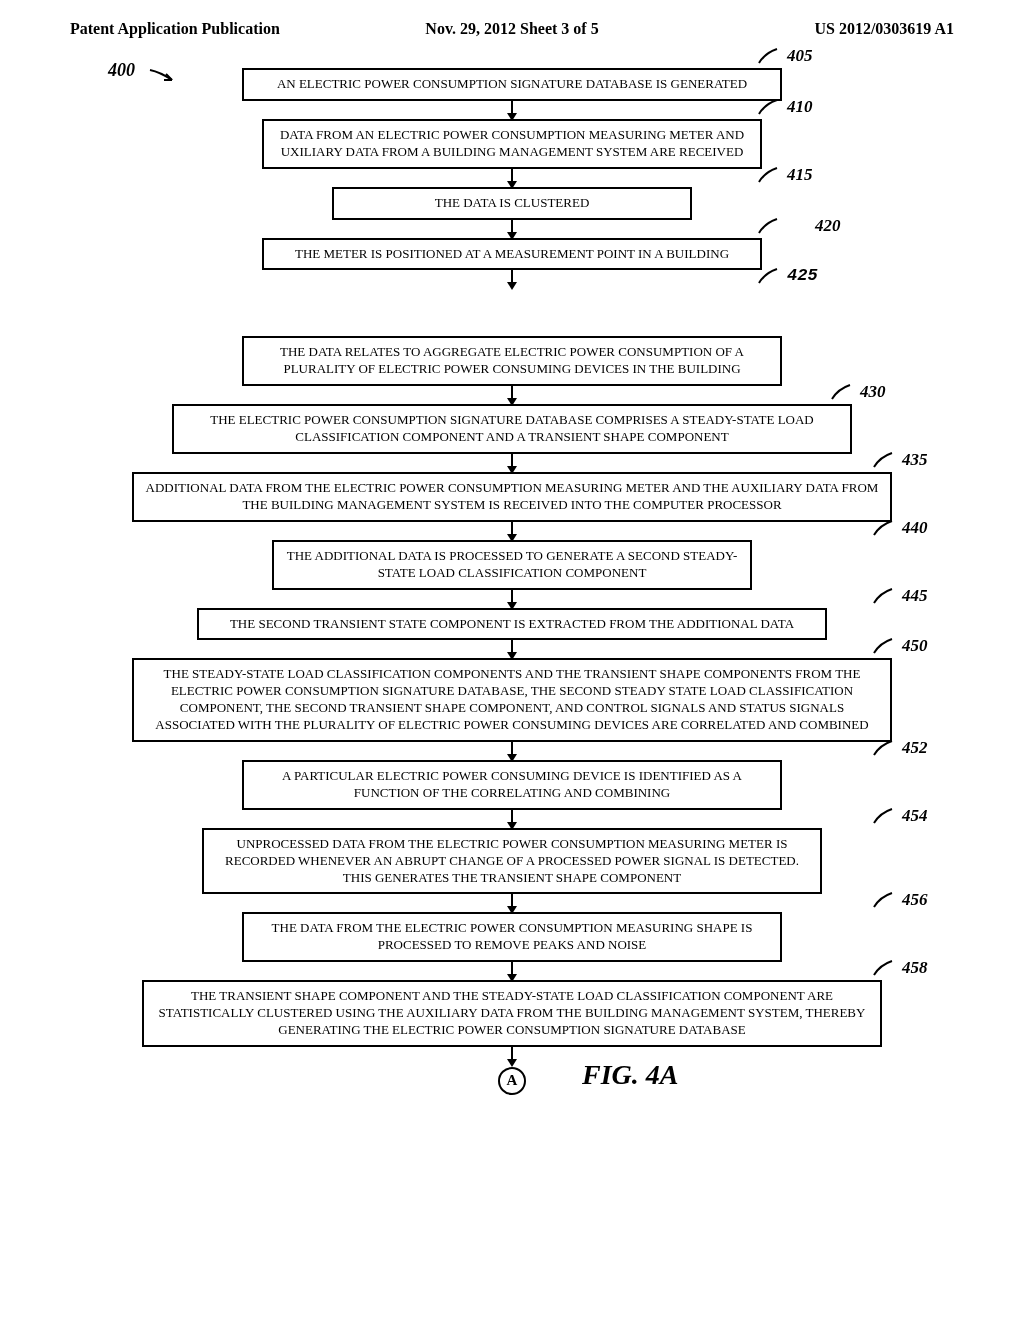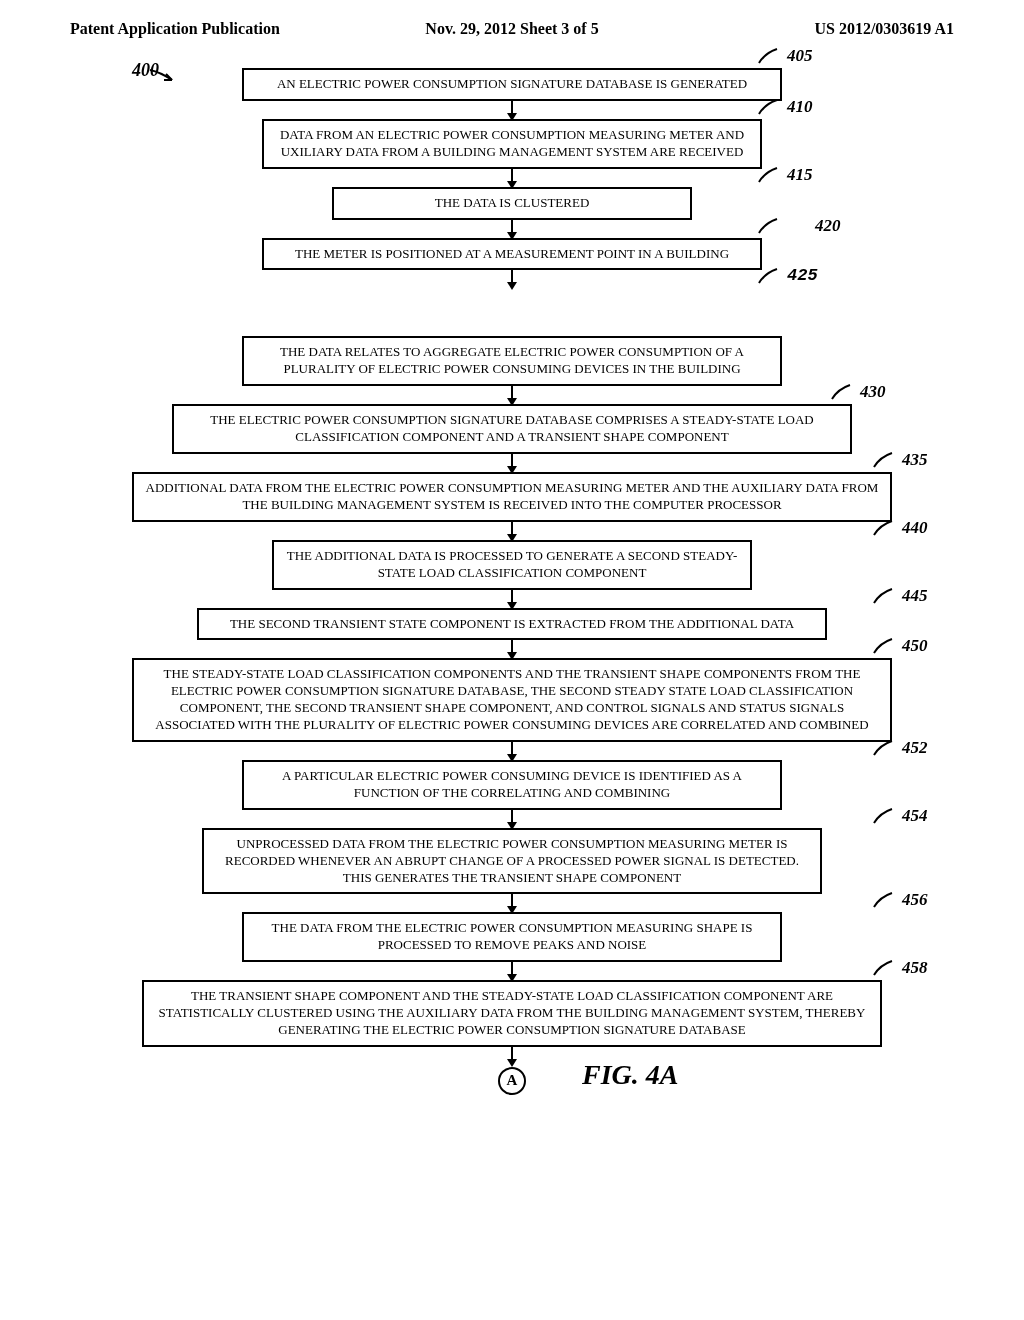--- a/index.html
+++ b/index.html
@@ -36,21 +36,20 @@
       position: relative;
       padding: 20px 70px;
     }
     .ref-400 {
       position: absolute;
       left: 108px;
       top: 12px;
       font-style: italic;
       font-weight: bold;
       font-size: 18px;
-      margin-left: 24px;
     }
     .arrow-400 {
       position: absolute;
       left: 148px;
       top: 20px;
       width: 30px;
       height: 15px;
     }
     .flowchart {
       display: flex;

